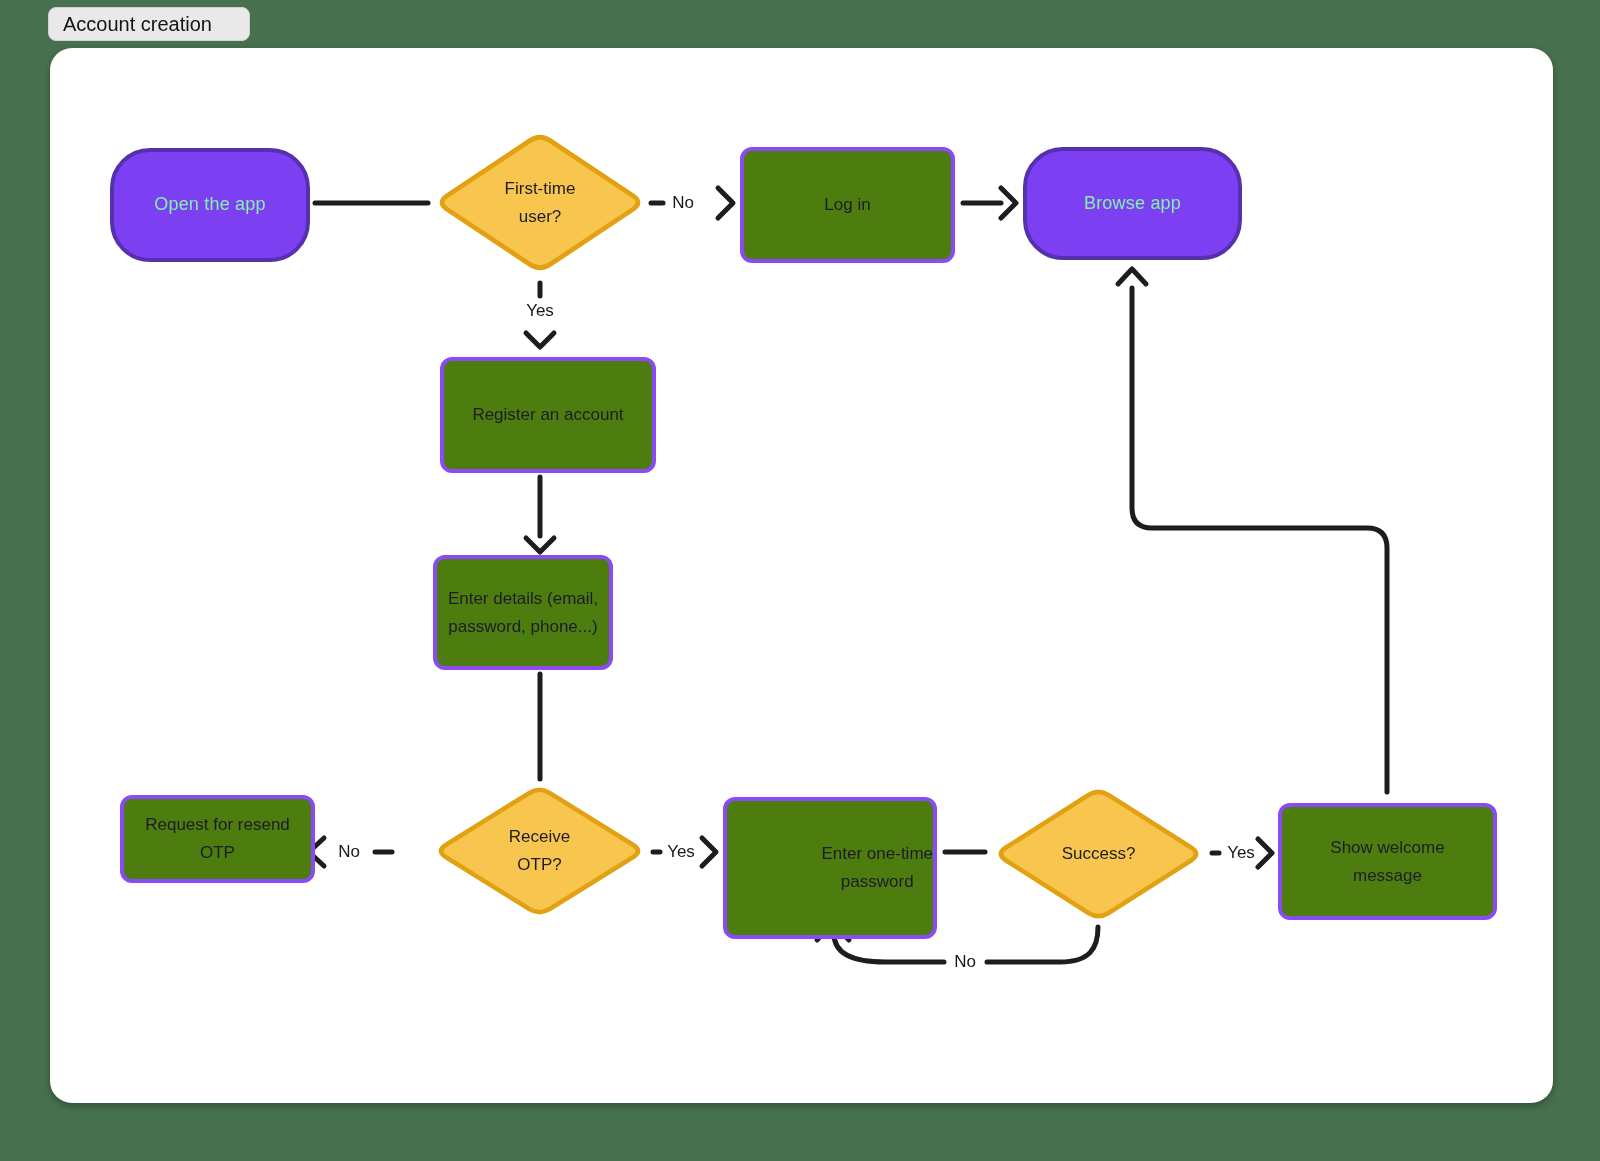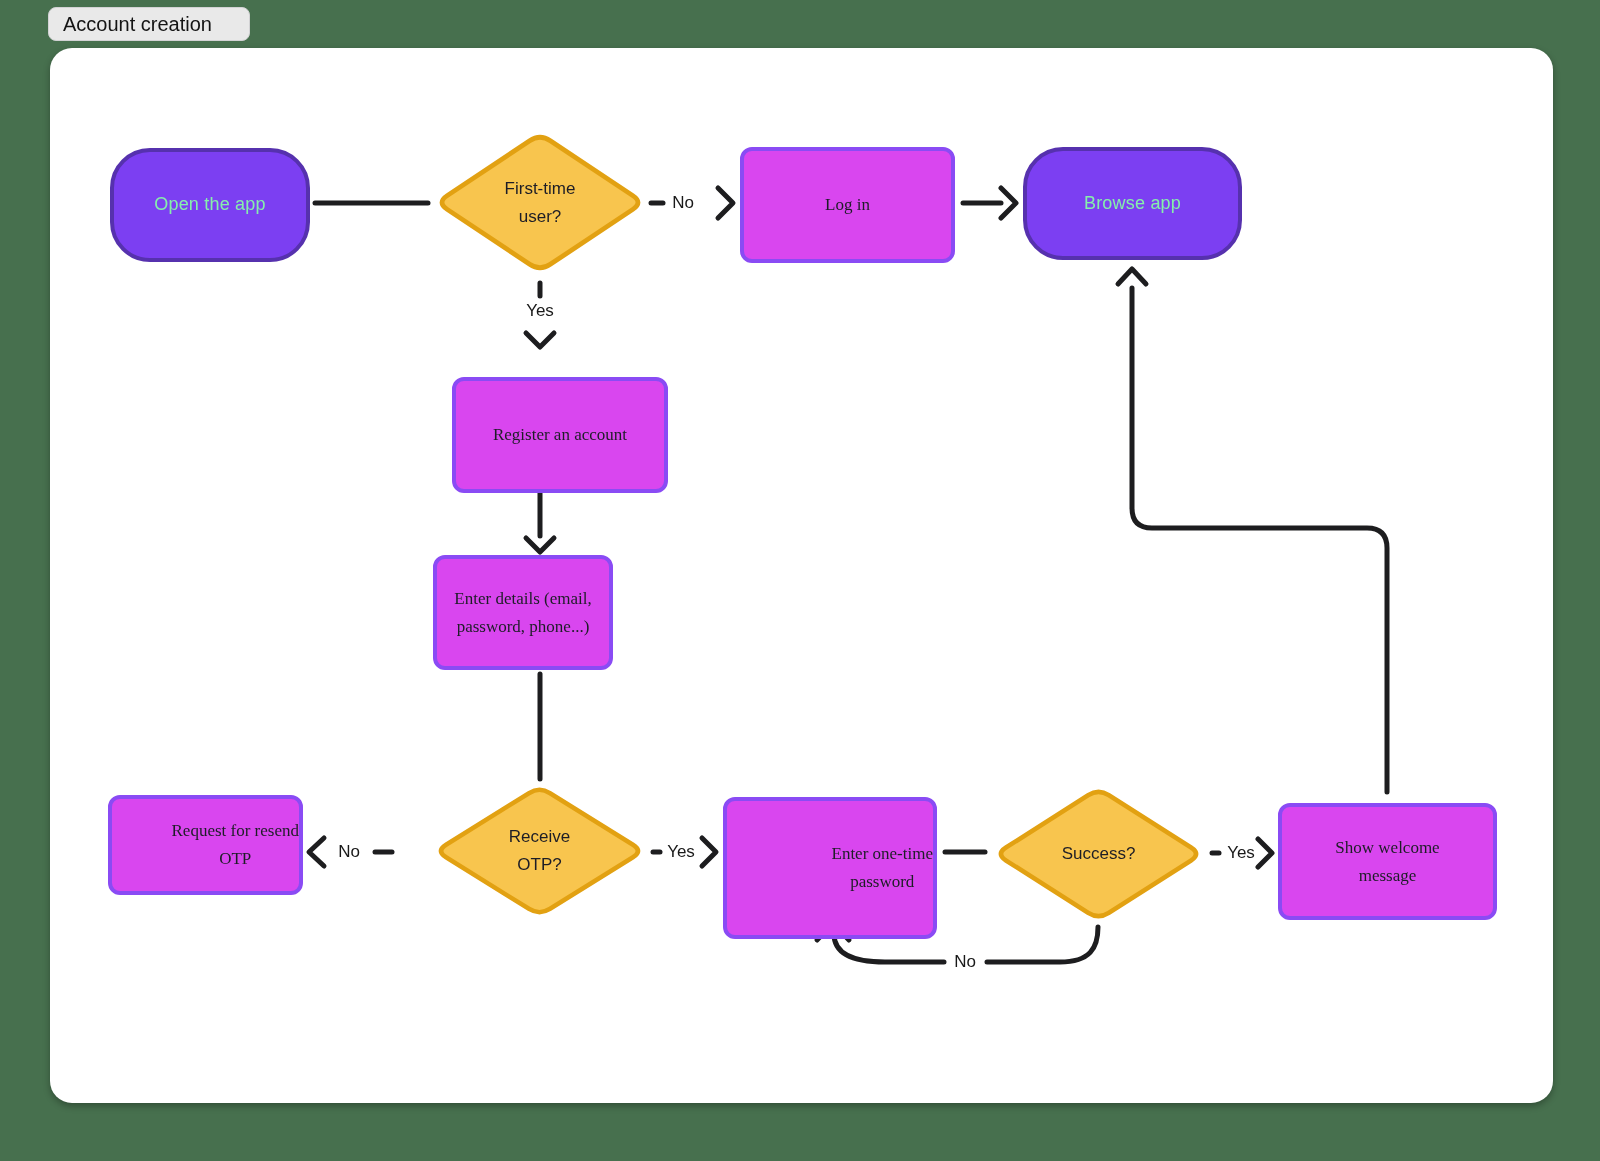--- a/index.html
+++ b/index.html
@@ -23,21 +23,21 @@
   svg.wires{position:absolute;left:0;top:0;pointer-events:none;}
   .wire{stroke:#1D1D1F;stroke-width:5;fill:none;stroke-linecap:round;stroke-linejoin:round;}
   .node{position:absolute;box-sizing:border-box;display:flex;align-items:center;justify-content:center;text-align:center;}
   .node .node-label{font-size:17px;line-height:1.62;color:#1D1D26;}
   .node .ln{display:block;}
   .pill{
     background:#7C3FF2;border:4px solid #5631AE;border-radius:40px;
   }
   .pill .node-label{color:#86efac;font-size:18px;font-weight:400;letter-spacing:.2px;}
   .process{
-    background:#d946ef;border:4px solid #8A4BF4;border-radius:12px;font-family:Liberation Serif, serif;
+    background:#4d7c0f;border:4px solid #8A4BF4;border-radius:12px;
   }
   .decision{background:transparent;border:none;}
   .decision svg{position:absolute;left:0;top:0;width:100%;height:100%;}
   .decision .node-label{position:relative;z-index:2;}
   .edge-label{
     position:absolute;transform:translate(-50%,-50%);
     font-size:17px;color:#191919;white-space:nowrap;
   }
 </style>
 </head>
@@ -107,34 +107,34 @@
     <span class="ln">Log in</span>
   </div>
 </div>
 
 <div class="node pill" style="left:1023px;top:147px;width:219px;height:113px;">
   <div class="node-label">
     <span class="ln">Browse app</span>
   </div>
 </div>
 
-<div class="node process" style="left:452px;top:357px;width:216px;height:116px;margin-top:20px;">
+<div class="node process" style="left:440px;top:357px;width:216px;height:116px;">
   <div class="node-label">
     <span class="ln">Register an account</span>
   </div>
 </div>
 
 <div class="node process" style="left:433px;top:555px;width:180px;height:115px;">
   <div class="node-label">
     <span class="ln">Enter details (email,</span>
     <span class="ln">password, phone...)</span>
   </div>
 </div>
 
-<div class="node process" style="left:108px;top:795px;width:195px;height:100px;justify-content:flex-end;">
+<div class="node process" style="left:120px;top:795px;width:195px;height:88px;">
   <div class="node-label">
     <span class="ln">Request for resend</span>
     <span class="ln">OTP</span>
   </div>
 </div>
 
 <div class="node decision" style="left:432px;top:783px;width:215px;height:136px;">
   <svg viewBox="-4 -4 222 152" preserveAspectRatio="none">
     <path d="M96.3 7.2 Q107 0 117.7 7.2 L203.3 64.8 Q214 72 203.3 79.2 L117.7 136.8 Q107 144 96.3 136.8 L10.7 79.2 Q0 72 10.7 64.8 Z" fill="#F8C54E" stroke="#E2A112" stroke-width="5"></path>
   </svg>

